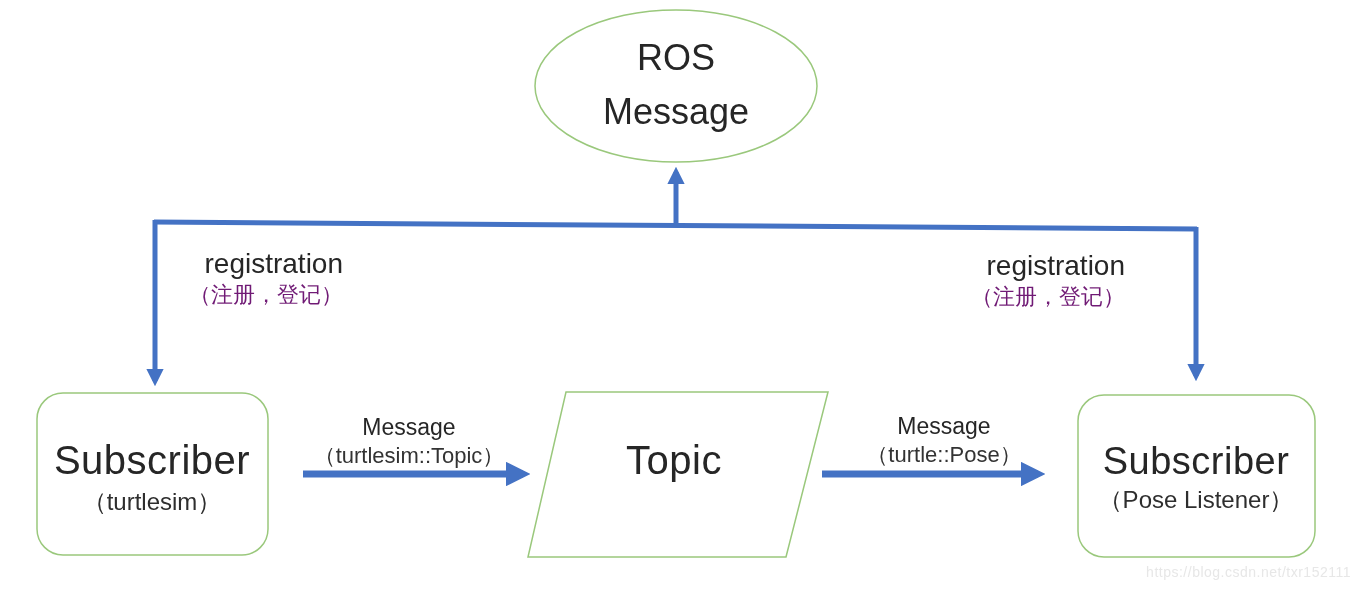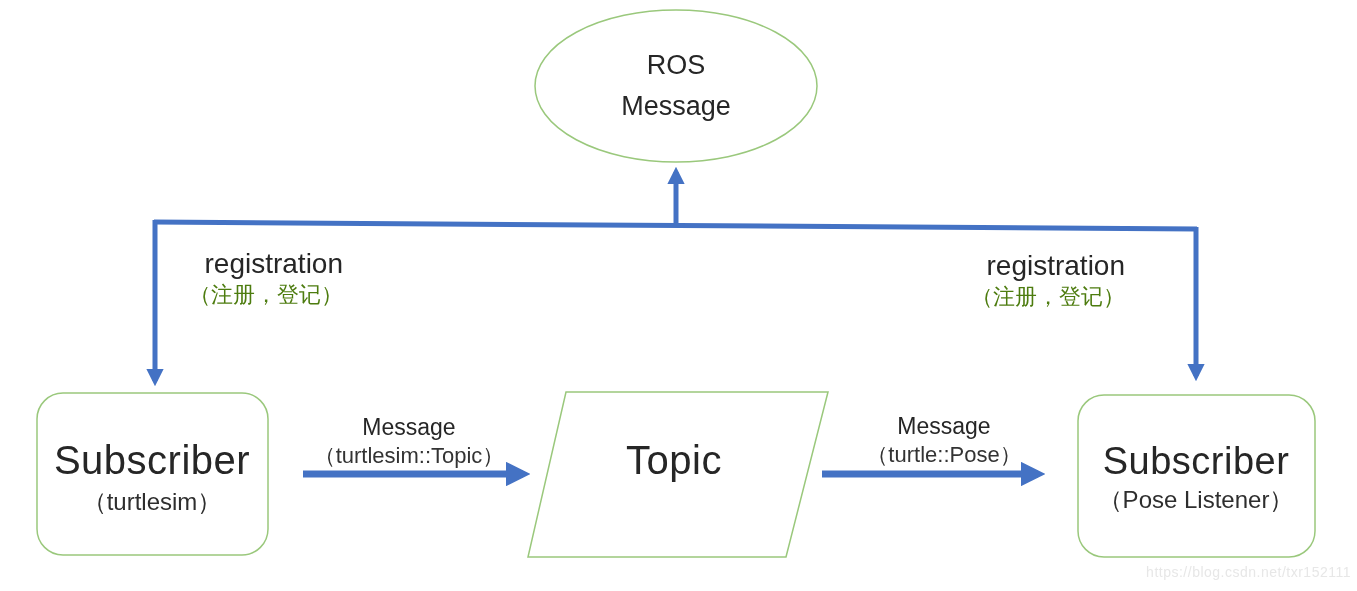--- a/index.html
+++ b/index.html
@@ -4,23 +4,23 @@
 <style>
   html,body{margin:0;padding:0;background:#fff;}
   #canvas{
     position:relative;width:1357px;height:591px;background:#ffffff;overflow:hidden;
     font-family:"Liberation Sans","DejaVu Sans",sans-serif;color:#262626;
   }
   #shapes{position:absolute;left:0;top:0;width:1357px;height:591px;}
   .lbl{position:absolute;transform:translate(-50%,-50%);text-align:center;white-space:nowrap;line-height:1.25;}
   .node-title{font-size:40px;letter-spacing:0.5px;}
   .node-sub{font-size:24px;color:#2e2e2e;}
-  .ros-title{font-size:27px;line-height:1.5;text-align:center;}
+  .ros-title{font-size:36px;line-height:1.5;text-align:center;}
   .edge-label{font-size:28px;font-weight:500;text-align:right;}
-  .edge-sublabel{font-size:22px;color:#4d7c0f;}
+  .edge-sublabel{font-size:22px;color:#701a75;}
   .msg-label{font-size:23px;margin-top:16px;}
   .msg-sublabel{font-size:22px;color:#333;}
   .watermark{position:absolute;right:6px;top:564px;font-size:14px;color:#e7e7e7;letter-spacing:0.5px;}
 </style>
 </head>
 <body>
 
 <div id="canvas">
 
   <svg id="shapes" viewBox="0 0 1357 591">

